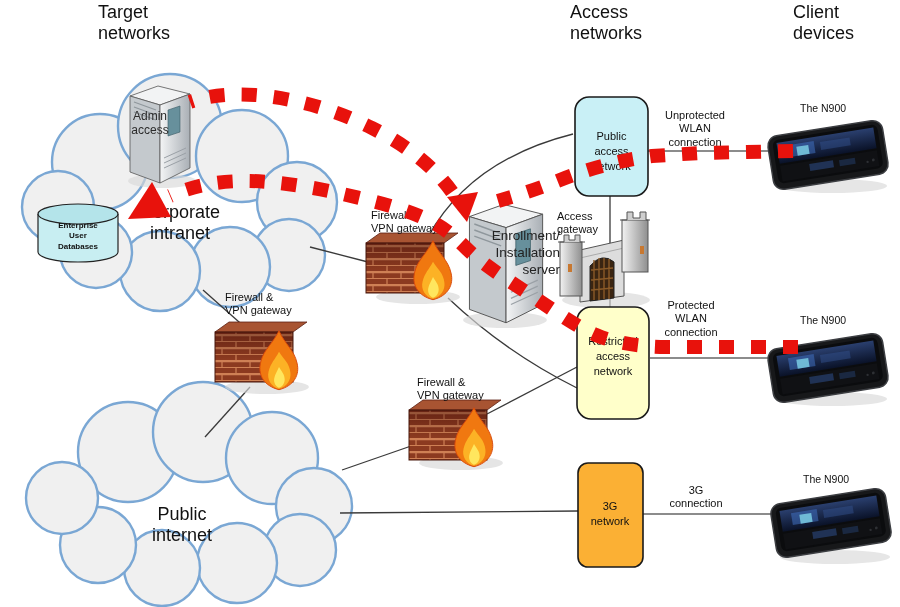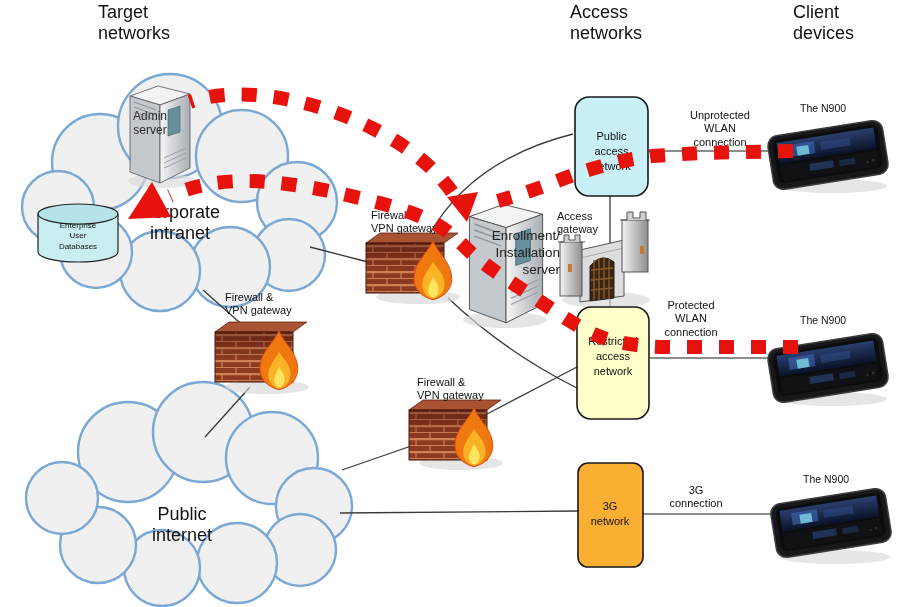--- a/index.html
+++ b/index.html
@@ -10,21 +10,21 @@
   #label-layer{position:absolute;left:0;top:0;width:900px;height:607px;z-index:2;pointer-events:none;border-radius:30px;}
   #attack-svg{z-index:3;pointer-events:none;}
   .lbl{position:absolute;white-space:pre-line;line-height:1.18;color:#111;}
   .h1{font-size:18px;line-height:1.18;text-align:left;}
   .cloudlbl{font-size:18px;text-align:center;}
   .small{font-size:11px;line-height:1.16;}
   .boxlbl{font-size:11px;line-height:1.35;text-align:center;}
   .connlbl{font-size:11px;line-height:1.22;text-align:center;}
   .srvlbl{font-size:12px;line-height:1.2;text-align:center;color:#2b2b2b;}
   .enrolllbl{font-size:13.5px;line-height:1.26;text-align:right;color:#222;}
-  .dblbl{font-size:8px;line-height:1.3;text-align:center;}
+  .dblbl{font-size:8px;line-height:1.3;text-align:center;font-weight:bold;}
   .phonelbl{font-size:10.5px;}
 </style>
 </head>
 <body>
 
 <div id="stage">
 
   <svg id="base-svg" width="900" height="607" viewBox="0 0 900 607">
     <defs>
       <linearGradient id="srvGrad" x1="0" y1="0" x2="1" y2="0">
@@ -203,21 +203,21 @@
 networks</div>
     <div class="lbl h1" style="left:793px;top:2px;width:110px;">Client
 devices</div>
 
     <div class="lbl cloudlbl" style="left:110px;top:202px;width:140px;">Corporate
 intranet</div>
     <div class="lbl cloudlbl" style="left:112px;top:504px;width:140px;">Public
 internet</div>
 
     <div class="lbl srvlbl" style="left:115px;top:109px;width:70px;">Admin
-server</div>
+access</div>
     <div class="lbl enrolllbl" style="left:452px;top:227px;width:108px;">Enrollment/
 Installation
 server</div>
     <div class="lbl dblbl" style="left:44px;top:221px;width:68px;">Enterprise
 User
 Databases</div>
 
     <div class="lbl small" style="left:371px;top:209px;width:90px;">Firewall &amp;
 VPN gateway</div>
     <div class="lbl small" style="left:225px;top:291px;width:90px;">Firewall &amp;
@@ -229,21 +229,21 @@
 
     <div class="lbl boxlbl" style="left:575px;top:129px;width:73px;">Public
 access
 network</div>
     <div class="lbl boxlbl" style="left:577px;top:334px;width:72px;">Restricted
 access
 network</div>
     <div class="lbl boxlbl" style="left:578px;top:499px;width:64px;">3G
 network</div>
 
-    <div class="lbl connlbl" style="left:678px;top:109px;width:84px;">Unprotected
+    <div class="lbl connlbl" style="left:653px;top:109px;width:84px;">Unprotected
 WLAN
 connection</div>
     <div class="lbl connlbl" style="left:651px;top:299px;width:80px;">Protected
 WLAN
 connection</div>
     <div class="lbl connlbl" style="left:656px;top:484px;width:80px;">3G
 connection</div>
 
     <div class="lbl phonelbl" style="left:800px;top:102px;width:72px;">The N900</div>
     <div class="lbl phonelbl" style="left:800px;top:314px;width:72px;">The N900</div>

